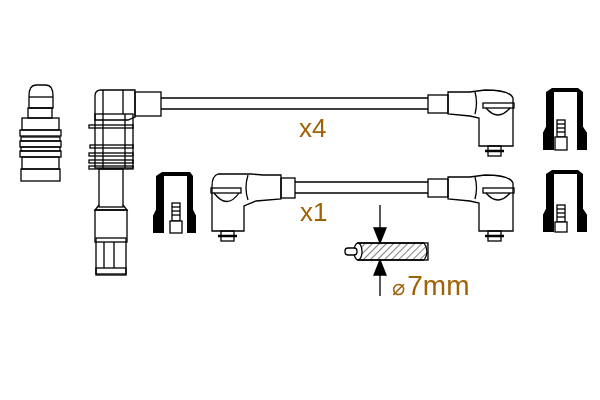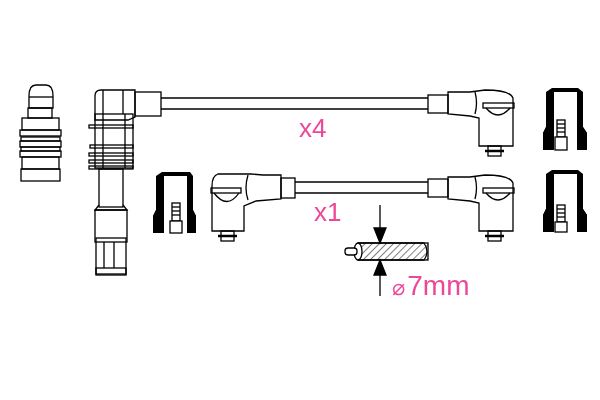--- a/index.html
+++ b/index.html
@@ -1,20 +1,20 @@
 <!DOCTYPE html>
 <html><head>
 <meta charset="utf-8">
 <style>
   html, body { margin: 0; padding: 0; background: #ffffff; }
   body { width: 600px; height: 400px; position: relative; overflow: hidden; font-family: "Liberation Sans", sans-serif; }
   svg { position: absolute; left: 0; top: 0; }
-  .lbl { position: absolute; color: #ec4899; font-family: "Liberation Sans", sans-serif; }
+  .lbl { position: absolute; color: #a16207; font-family: "Liberation Sans", sans-serif; }
   #lbl-x4 { left: 299px; top: 113px; font-size: 26px; }
-  #lbl-x1 { left: 300px; top: 197px; font-size: 26px; margin-left: 14px; }
+  #lbl-x1 { left: 300px; top: 197px; font-size: 26px; }
   #lbl-dia { left: 392px; top: 270px; font-size: 28px; }
   #lbl-dia .sym { font-size: 22px; margin-right: 2px; }
 </style>
 </head>
 <body>
 
 <svg width="600" height="400" viewBox="0 0 600 400" fill="none" stroke="#000" stroke-width="1.3">
 
   <g>
     <path d="M29,108 L29,96 Q29,85 36,85 L46,85 Q53,85 53,96 L53,108 Z"></path>

